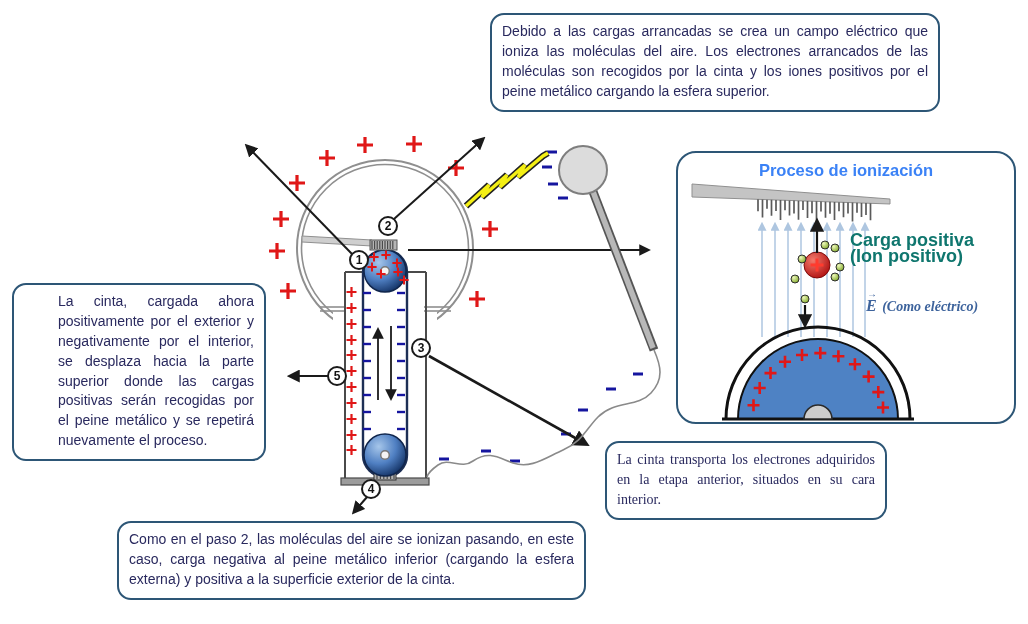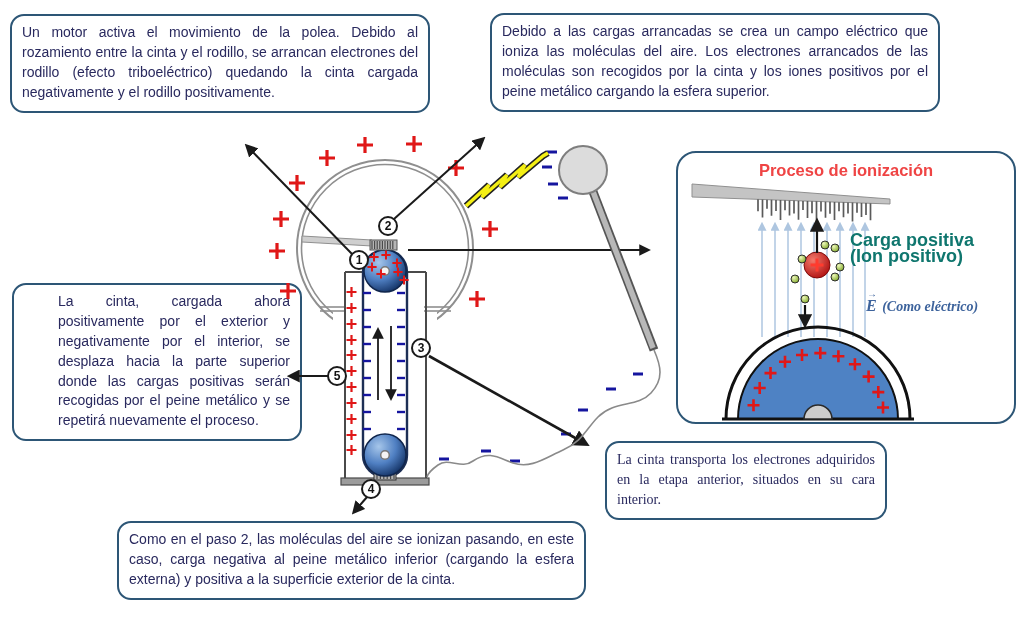--- a/index.html
+++ b/index.html
@@ -10,37 +10,36 @@
         padding:7px 10px 8px 10px;color:#29295e;font-size:14px;line-height:1.42;
         text-align:justify;z-index:2;}
   #gfx{position:absolute;left:0;top:0;z-index:3;pointer-events:none;}
   .badge{position:absolute;box-sizing:border-box;width:20px;height:20px;border-radius:50%;
          background:#fff;border:2px solid #1a1a1a;color:#111;font-weight:bold;font-size:12px;
          text-align:center;line-height:16px;z-index:4;}
   #panel{position:absolute;left:676px;top:151px;width:340px;height:273px;box-sizing:border-box;
          background:#fff;border:2.6px solid #2d5676;border-radius:20px;z-index:2;overflow:hidden;}
   #panel-gfx{position:absolute;left:0;top:0;}
   .panel-title{position:absolute;left:0;top:8px;width:100%;text-align:center;
-               font-weight:bold;font-size:16.5px;color:#ef4444;z-index:3;}
+               font-weight:bold;font-size:16.5px;color:#3b82f6;z-index:3;}
   .plabel{position:absolute;font-weight:bold;font-size:18px;line-height:15.5px;color:#0f766e;z-index:3;}
   .campo{position:absolute;left:188px;top:144px;font-family:"Liberation Serif",serif;
          font-style:italic;font-weight:bold;font-size:14px;z-index:3;}
   .vecE{position:relative;font-size:16px;margin-right:2px;}
   .vecE .varrow{position:absolute;left:1px;top:-9px;font-size:10px;font-style:normal;}
 </style>
 </head>
 <body>
 
 <div id="canvas">
 
-  <div class="ibox" style="left:10px;top:14px;width:420px;">Un motor activa el movimiento de la polea. Debido al rozamiento entre la cinta y el rodillo, se arrancan electrones del rodillo (efecto triboeléctrico) quedando la cinta cargada negativamente y el rodillo positivamente.</div>
 
   <div class="ibox" style="left:490px;top:13px;width:450px;">Debido a las cargas arrancadas se crea un campo eléctrico que ioniza las moléculas del aire. Los electrones arrancados de las moléculas son recogidos por la cinta y los iones positivos por el peine metálico cargando la esfera superior.</div>
 
-  <div class="ibox" style="left:12px;top:283px;width:290px;padding-left:44px;">La cinta, cargada ahora positivamente por el exterior y negativamente por el interior, se desplaza hacia la parte superior donde las cargas positivas serán recogidas por el peine metálico y se repetirá nuevamente el proceso.</div>
+  <div class="ibox" style="left:12px;top:283px;width:254px;padding-left:44px;">La cinta, cargada ahora positivamente por el exterior y negativamente por el interior, se desplaza hacia la parte superior donde las cargas positivas serán recogidas por el peine metálico y se repetirá nuevamente el proceso.</div>
 
   <div class="ibox" style="left:605px;top:441px;width:282px;font-family:Liberation Serif, serif;">La cinta transporta los electrones adquiridos en la etapa anterior, situados en su cara interior.</div>
 
   <div class="ibox" style="left:117px;top:521px;width:469px;">Como en el paso 2, las moléculas del aire se ionizan pasando, en este caso, carga negativa al peine metálico inferior (cargando la esfera externa) y positiva a la superficie exterior de la cinta.</div>
 
   <div id="panel">
     <svg id="panel-gfx" width="340" height="273">
         <g>
           <polygon points="14,31 212,46 212,51 14,44" fill="#c4c4c4" stroke="#909090" stroke-width="1"></polygon>
           <line x1="80" y1="46.31" x2="80" y2="58.31" stroke="#5a5a5a" stroke-width="1.7"></line>

